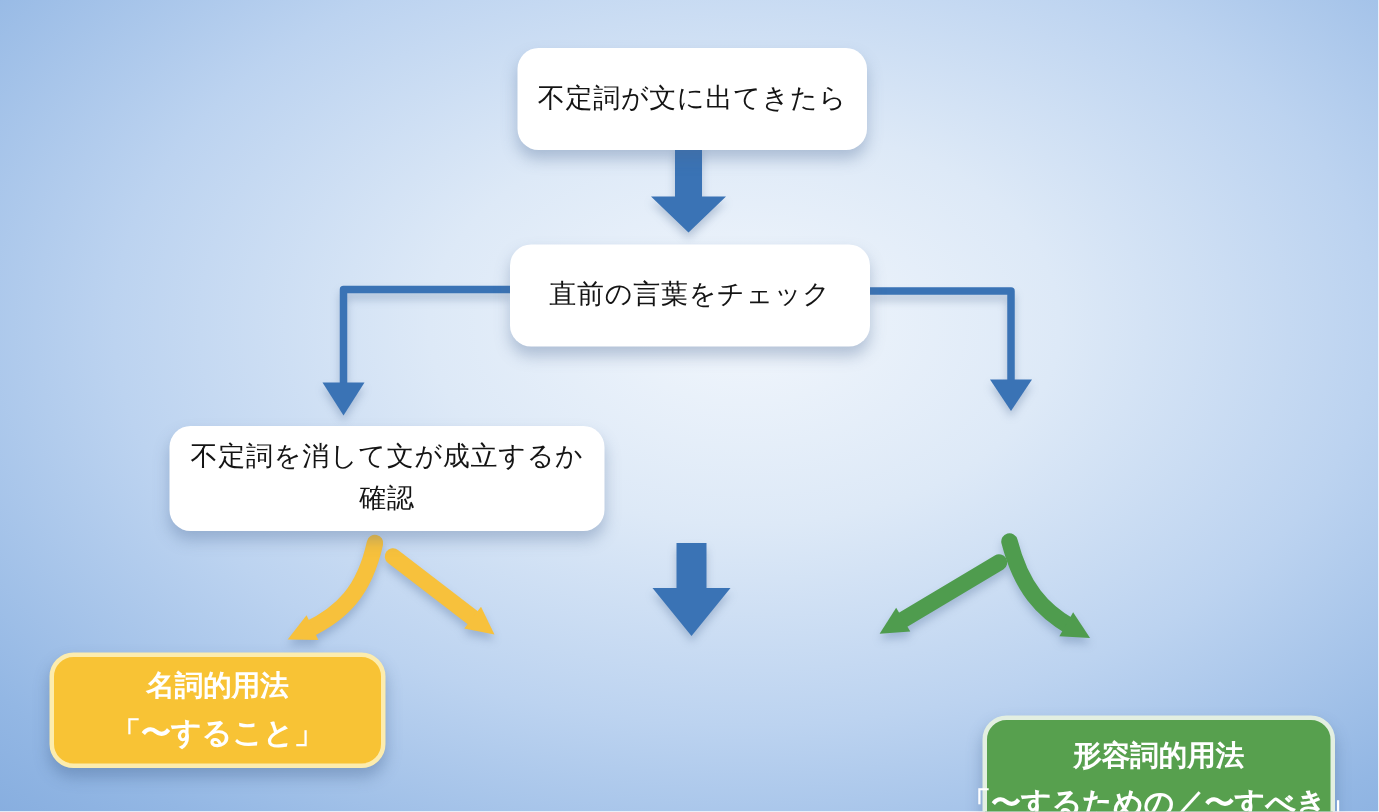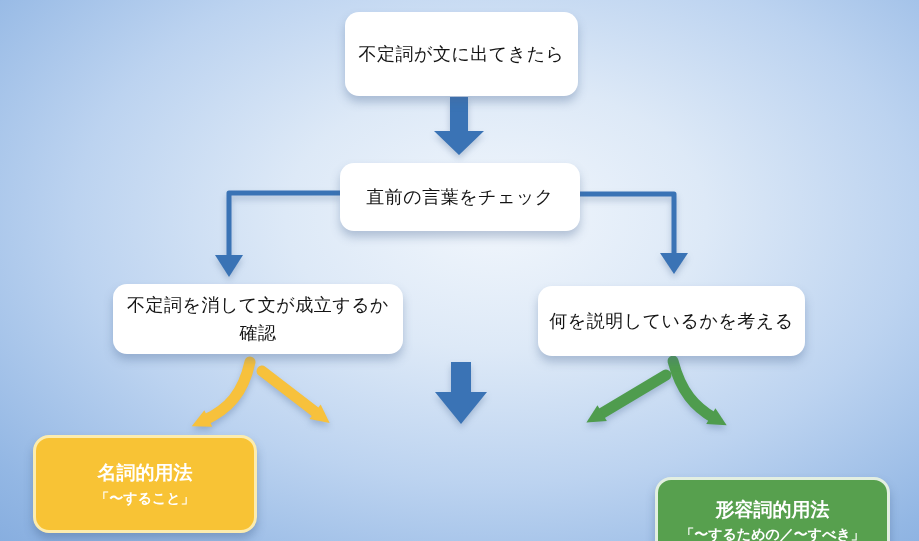--- a/index.html
+++ b/index.html
@@ -23,26 +23,26 @@
     box-shadow:0 6px 10px rgba(74,104,146,0.35);
     color:#141414;font-size:18px;font-weight:500;
     line-height:1.55;letter-spacing:0.5px;
   }
   .result-node{
     border-radius:16px;border:3px solid rgba(255,255,255,0.85);
     box-shadow:0 6px 10px rgba(64,94,140,0.38);
     color:#ffffff;font-weight:700;font-size:19px;line-height:1.55;
     white-space:nowrap;
   }
-  .result-node .example{font-size:14px;font-weight:700;}
-  #node-start{left:345px;top:12px;width:233px;height:84px;}
+  .result-node .example{font-size:20px;font-weight:700;}
+  #node-start{left:345px;top:32px;width:233px;height:68px;font-family:Liberation Serif, serif;}
   #node-check{left:340px;top:163px;width:240px;height:68px;}
   #node-delete-test{left:113px;top:284px;width:290px;height:70px;}
   #node-explain{left:538px;top:286px;width:267px;height:70px;}
-  #node-noun{left:33px;top:435px;width:224px;height:98px;background:#f8c335;border-color:#fcecae;}
+  #node-noun{left:33px;top:435px;width:224px;height:77px;background:#f8c335;border-color:#fcecae;}
   #node-adverb{left:338px;top:434px;width:244px;height:87px;background:#4a7cba;border-color:#dfe9f3;}
   #node-adjective{left:655px;top:433px;width:235px;height:87px;background:#57a04e;border-color:#e3efe1;margin-top:44px;}
   svg.arrows{
     position:absolute;left:0;top:0;width:919px;height:541px;
     filter:drop-shadow(0 4px 3px rgba(66,96,138,0.30));
     pointer-events:none;
   }
 </style>
 </head>
 <body>
@@ -82,23 +82,20 @@
 
   <div class="node white-node" id="node-check">
     <span>直前の言葉をチェック</span>
   </div>
 
   <div class="node white-node" id="node-delete-test">
     <span>不定詞を消して文が成立するか</span>
     <span>確認</span>
   </div>
 
-  <div class="node white-node" id="node-explain">
-    <span>何を説明しているかを考える</span>
-  </div>
 
   <div class="node result-node" id="node-noun">
     <span class="title">名詞的用法</span>
     <span class="example">「〜すること」</span>
   </div>
 
 
   <div class="node result-node" id="node-adjective">
     <span class="title">形容詞的用法</span>
     <span class="example">「〜するための／〜すべき」</span>

